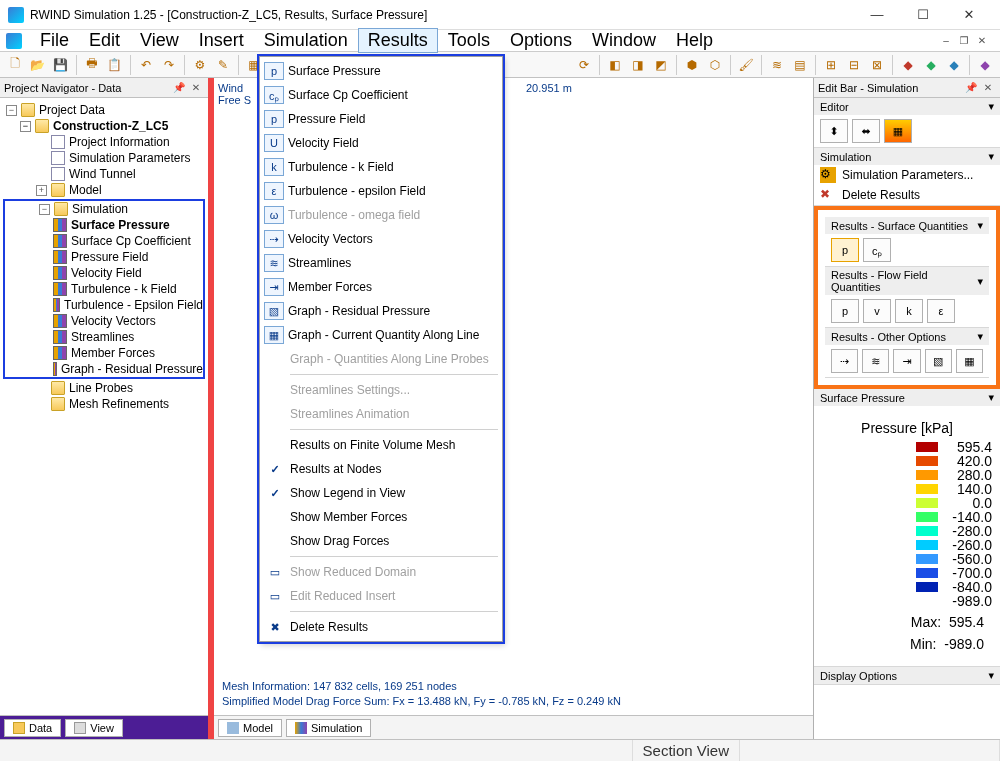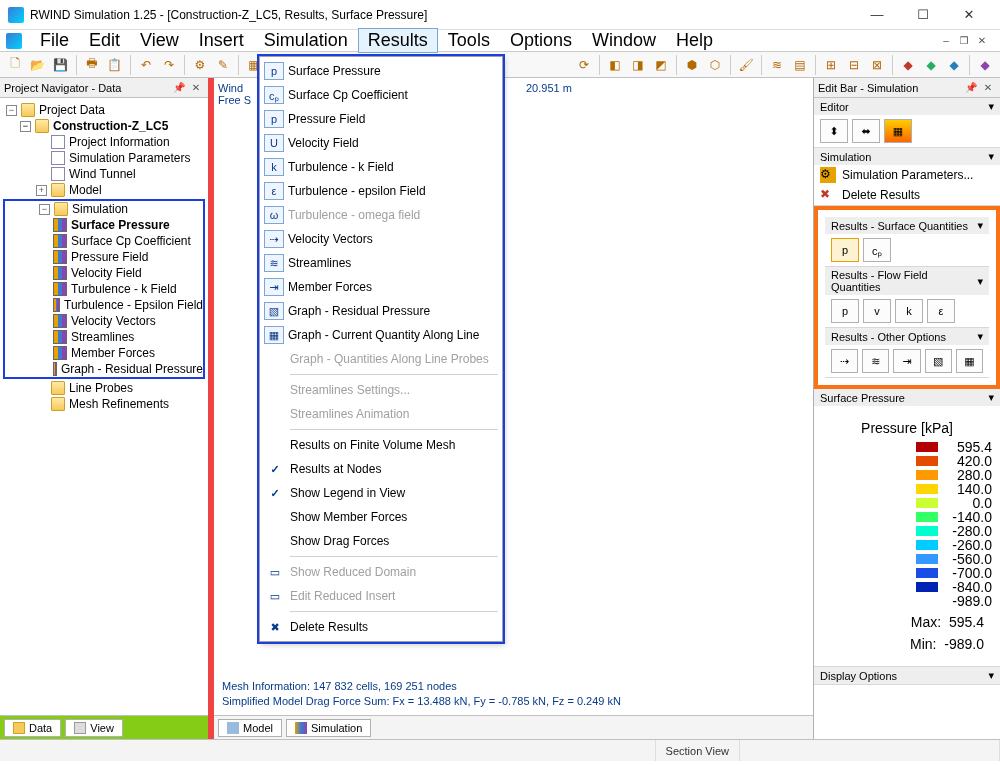--- a/index.html
+++ b/index.html
@@ -30,21 +30,21 @@
 .ticon { width: 14px; height: 14px; margin-right: 4px; display: inline-block; }
 .ticon.folder { background: linear-gradient(#ffe9a6,#f7c95a); border: 1px solid #c9a227; border-radius: 1px; }
 .ticon.paper { background: #fff; border: 1px solid #88a; }
 .ticon.bars { background: linear-gradient(90deg,#e7a200 33%,#3a7bd5 33% 66%,#8e44ad 66%); border: 1px solid #666; }
 .tnode.bold { font-weight: bold; }
 .tlevel0 { padding-left: 4px; }
 .tlevel1 { padding-left: 18px; }
 .tlevel2 { padding-left: 34px; align-items: center; }
 .tlevel3 { padding-left: 48px; }
 .navhi { border: 2px solid #1b3ee0; margin: 1px; }
-.lefttabs { height: 24px; border-top: 1px solid #c0c0c0; display: flex; align-items: center; background: #84cc16; padding: 0 4px; gap: 4px; }
+.lefttabs { height: 24px; border-top: 1px solid #c0c0c0; display: flex; align-items: center; background: #4c1d95; padding: 0 4px; gap: 4px; }
 .tab { border: 1px solid #b0b0b0; padding: 2px 8px; background: #fff; font-size: 11px; display: flex; align-items: center; gap: 4px; }
 .tab .ti { width: 12px; height: 12px; }
 .center { flex: 1; position: relative; background: #be185d; border-right: 1px solid #b0b0b0; display: flex; flex-direction: column; }
 .viewport { flex: 1; position: relative; background: #fff; }
 .viewinfo { position: absolute; left: 4px; top: 4px; font-size: 11px; color: #093b8a; }
 .dimtxt { position: absolute; left: 312px; top: 4px; font-size: 11px; color: #093b8a; }
 .bottominfo { position: absolute; left: 8px; bottom: 6px; font-size: 11px; color: #093b8a; line-height: 1.35; margin-top: 21px; }
 .centertabs { height: 24px; border-top: 1px solid #c0c0c0; display: flex; align-items: center; background: #f4f4f4; padding: 0 4px; gap: 4px; }
 .dropdown { position: absolute; left: 259px; top: 56px; width: 244px; background: #fff; border: 1px solid #a0a0a0; z-index: 50; padding: 2px 0; box-shadow: 2px 3px 6px rgba(0,0,0,0.2); }
 .dropdown.highlighted { outline: 2px solid #1b3ee0; outline-offset: 0; }
@@ -64,21 +64,21 @@
 .ricon.sel { border: 1px solid #e7a200; background: #fff2d2; }
 .rlink { display: flex; align-items: center; gap: 6px; padding: 2px 6px; font-size: 12px; }
 .rlink .ri { width: 16px; height: 16px; }
 .legendbox { padding: 14px 8px; font-size: 14px; }
 .legendtitle { text-align: center; margin-bottom: 4px; }
 .legendrow { display: flex; align-items: center; justify-content: flex-end; gap: 6px; height: 14px; }
 .legendsw { width: 22px; height: 10px; }
 .legendval { width: 48px; text-align: right; }
 .legendmm { text-align: right; padding-right: 8px; margin-top: 6px; }
 .righttabs { height: 24px; border-top: 1px solid #c0c0c0; display: flex; align-items: center; background: #f4f4f4; padding: 0 4px; gap: 4px; margin-top: auto; }
-.statusbar { height: 22px; border-top: 1px solid #c0c0c0; background: #f4f4f4; display: flex; align-items: center; font-size: 11px; color: #333; }
+.statusbar { height: 22px; border-top: 1px solid #c0c0c0; background: #f4f4f4; display: flex; align-items: center; font-size: 15px; color: #333; }
 .statuscell { padding: 0 10px; border-right: 1px solid #ddd; height: 100%; display: flex; align-items: center; }
 .hiwrap { border: 4px solid #f97316; padding: 7px; }
 </style>
 </head>
 <body>
 
 <div class="titlebar">
   <span class="icon"></span>
   <span class="title">RWIND Simulation 1.25 - [Construction-Z_LC5, Results, Surface Pressure]</span>
   <div class="winbtns">

